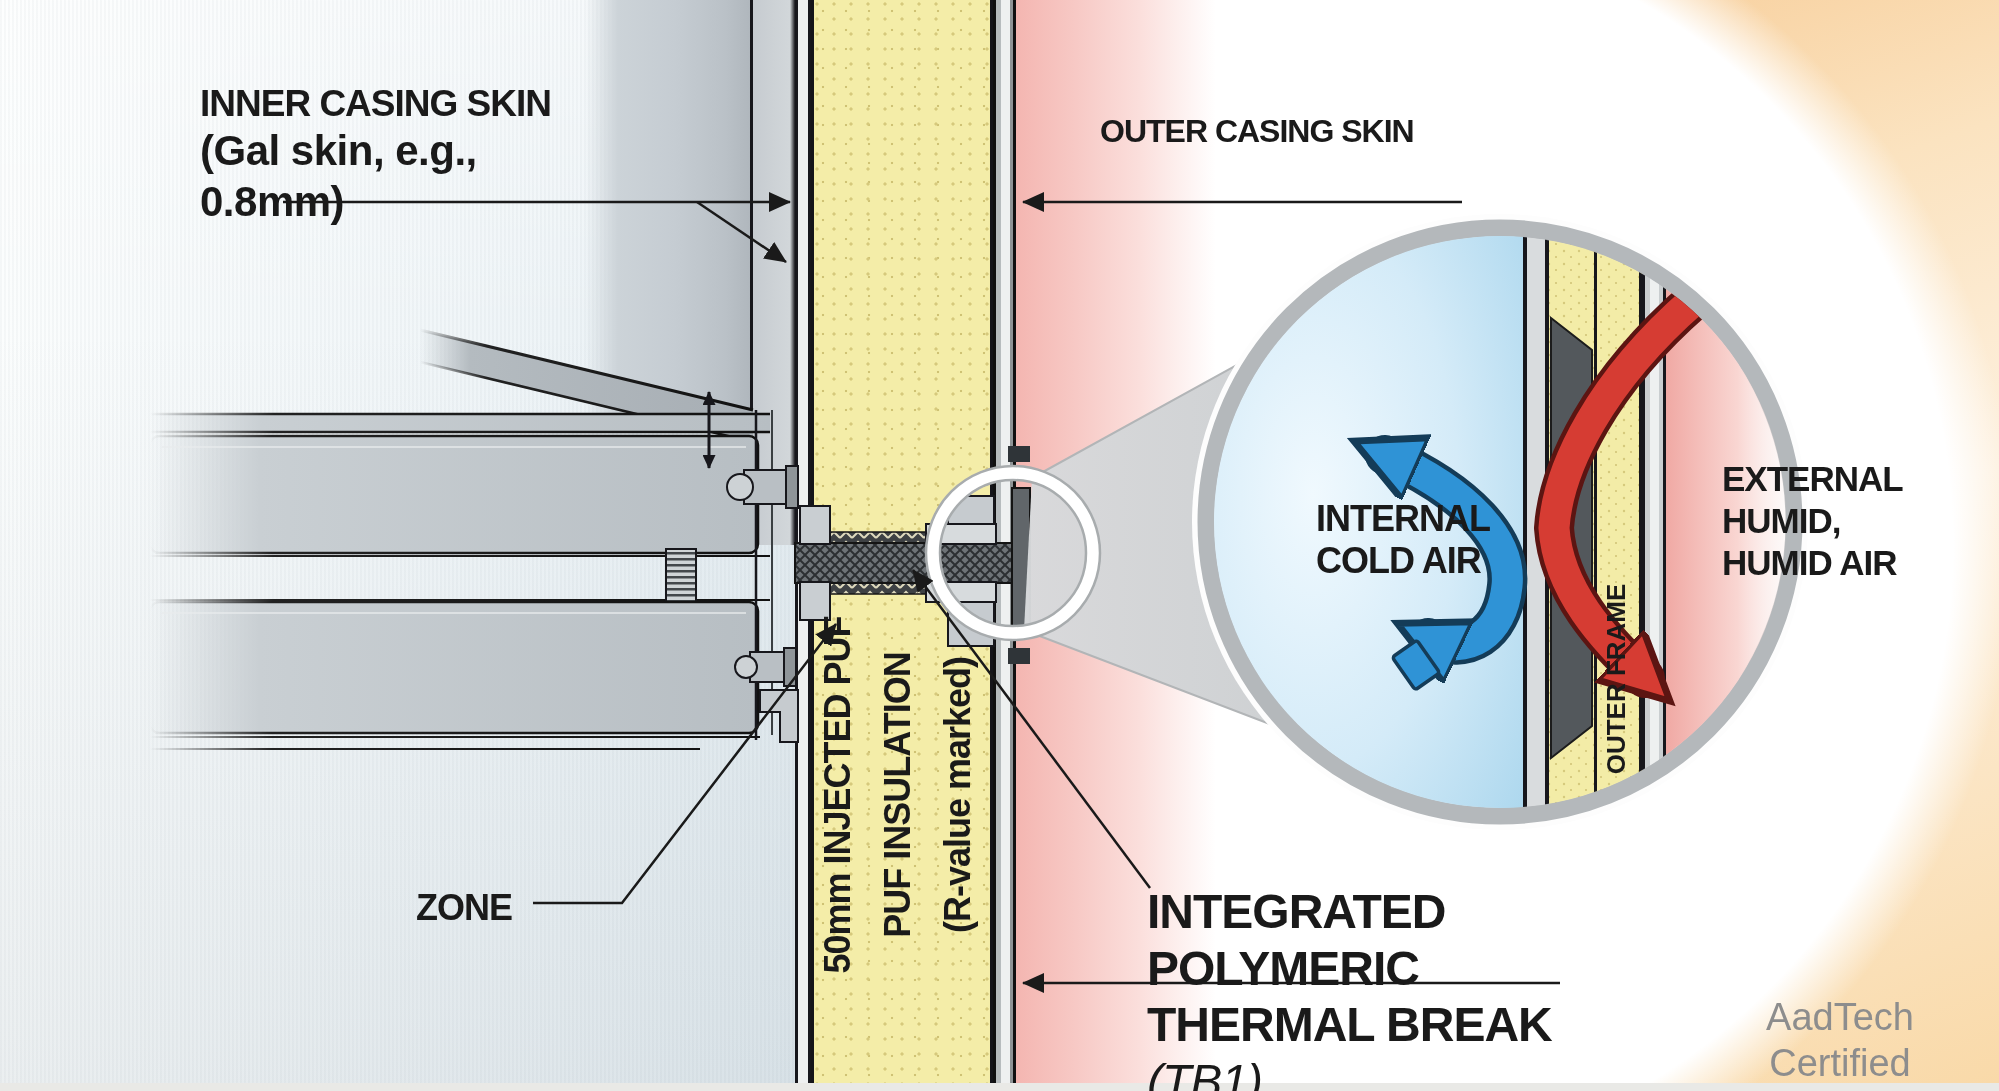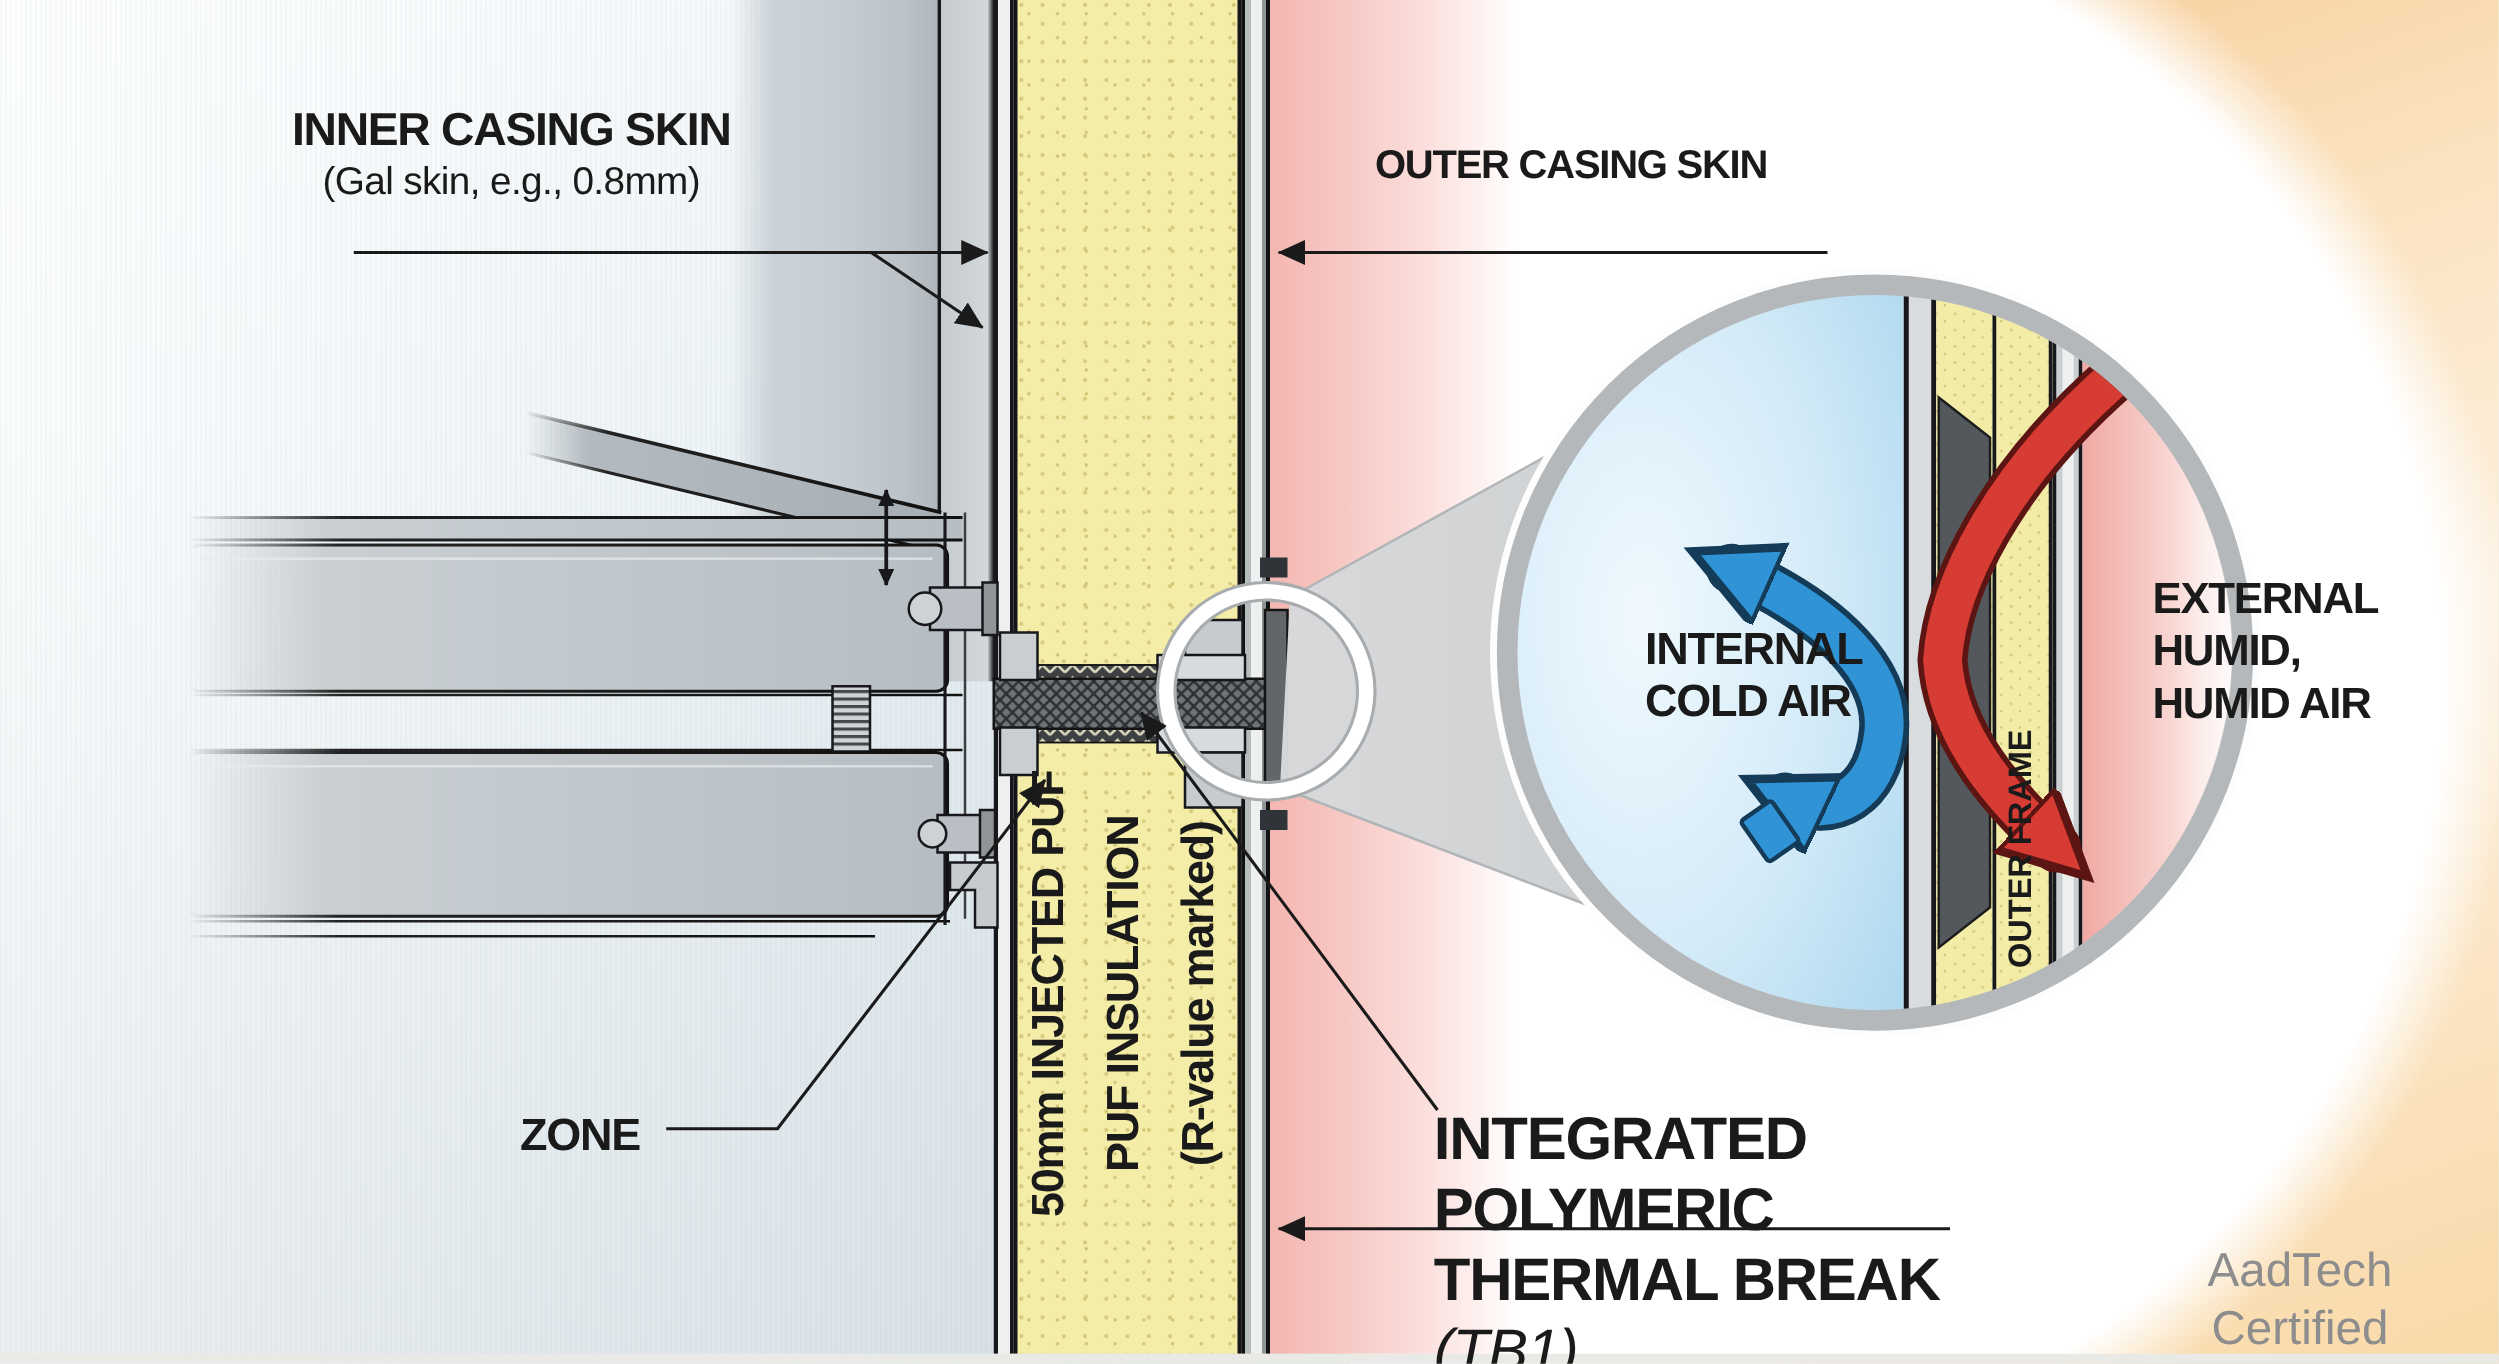--- a/index.html
+++ b/index.html
@@ -33,22 +33,22 @@
     background:linear-gradient(90deg,#17171c 0 3px,#c6cbd0 3px,#d2d7da 40px,#17171c 45px 48px,#eef0f0 48px 58px,#17171c 58px 61px);}
   .inner-wall-bottom{position:absolute;left:795px;top:583px;width:16px;height:500px;z-index:4;
     background:linear-gradient(90deg,#17171c 0 3px,#eef0f0 3px 13px,#17171c 13px 16px);}
   .bottom-strip{position:absolute;left:0;top:1083px;width:1999px;height:8px;background:#e9e9e6;z-index:5;}
 
   svg.overlay{position:absolute;left:0;top:0;z-index:6;}
 
   
   .lbl{position:absolute;z-index:7;letter-spacing:-1px;line-height:1.2;}
   .lbl .b{font-weight:700;}
-  .inner-label{left:200px;top:82px;width:418px;text-align:center;font-size:37px;}
-  .inner-label .sub{font-weight:400;font-size:31px;letter-spacing:-0.5px;}
+  .inner-label{left:200px;top:82px;width:418px;text-align:left;font-size:37px;}
+  .inner-label .sub{font-weight:700;font-size:42px;letter-spacing:-0.5px;}
   .outer-label{left:1100px;top:112px;width:372px;text-align:left;font-size:32px;font-weight:700;}
   .zone-label{left:150px;top:886px;width:362px;text-align:right;font-size:36px;font-weight:700;line-height:1.22;}
   .break-label{left:1147px;top:884px;width:440px;font-size:48px;font-weight:700;line-height:1.18;}
   .break-label .tb{font-weight:400;font-style:italic;}
   .puf-label{left:598px;top:645px;width:600px;height:300px;transform:rotate(-90deg);
     text-align:center;font-size:36px;font-weight:700;line-height:60px;padding-top:60px;}
   .internal-label{left:1316px;top:498px;width:190px;font-size:36px;font-weight:600;line-height:42px;letter-spacing:-1px;}
   .external-label{left:1722px;top:458px;width:200px;font-size:35px;font-weight:600;line-height:42px;letter-spacing:-1px;}
   .outer-frame-label{left:1518px;top:662px;width:200px;height:34px;transform:rotate(-90deg);
     text-align:center;font-size:26px;font-weight:600;letter-spacing:0;}

